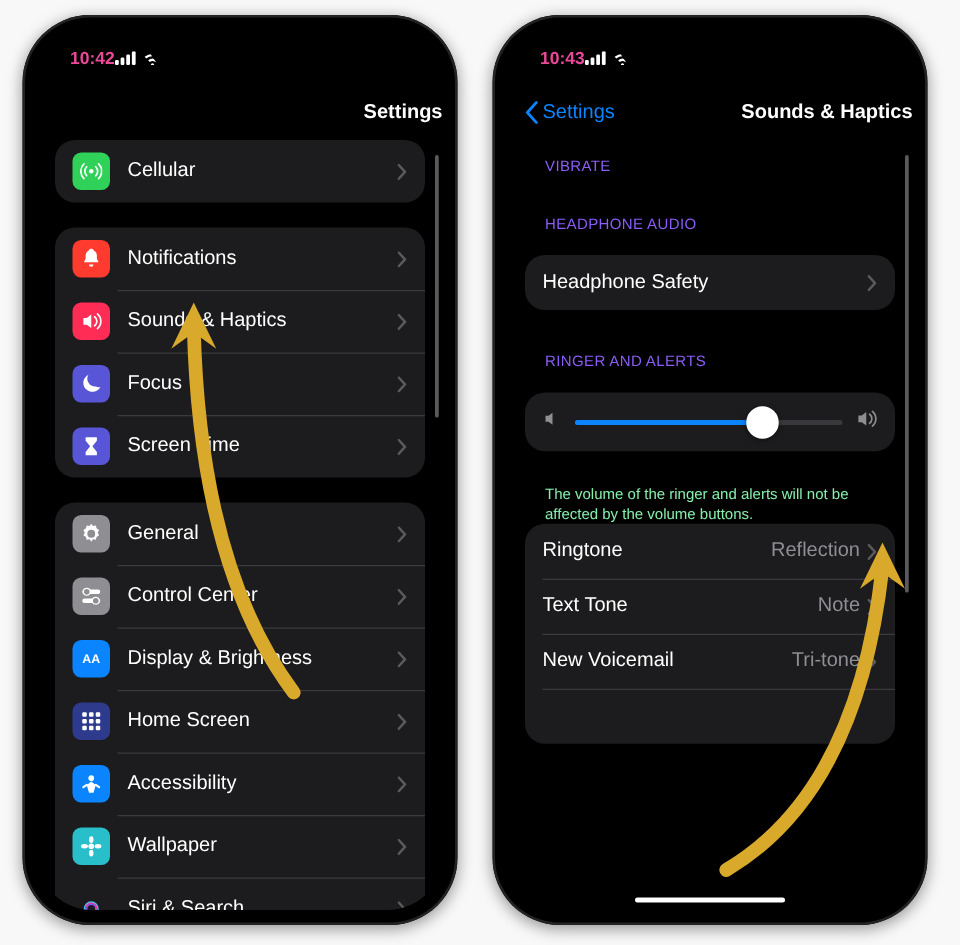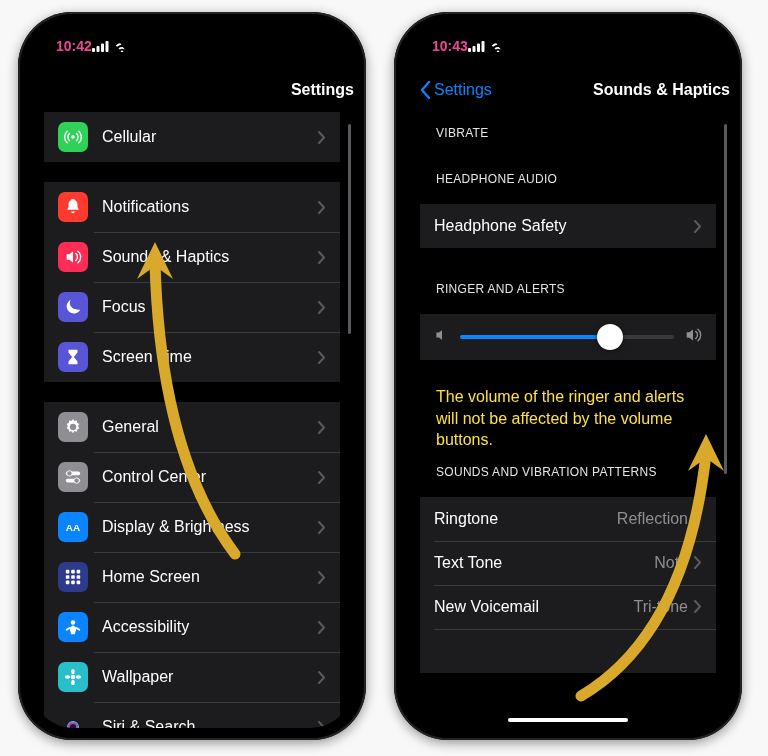--- a/index.html
+++ b/index.html
@@ -10,38 +10,38 @@
 .notch{position:absolute;top:0;left:50%;transform:translateX(-50%);width:146px;height:30px;background:#000;border-radius:0 0 18px 18px;z-index:50}
 .statusbar{height:44px;display:flex;justify-content:flex-start;align-items:center;padding:0 26px;color:#ec4899;font-size:14px;font-weight:600}
 .sb-right{display:flex;gap:5px;align-items:center}
 .nav{height:44px;display:flex;align-items:center;justify-content:flex-end;position:relative;color:#fff}
 .nav-title{font-size:16px;font-weight:600}
 .nav-back{position:absolute;left:14px;color:#0a84ff;font-size:16px;display:flex;align-items:center;gap:3px}
 .nav-back svg{height:18px}
 .content{height:calc(100% - 88px);overflow:hidden;padding:0 0 0 0;position:relative}
 .scroll-track{position:absolute;right:3px;top:10px;bottom:10px;width:3px}
 .scroll-thumb{position:absolute;width:3px;background:#5a5a5c;border-radius:2px}
-.section-hdr{color:#e5e5e5;font-size:12px;text-transform:uppercase;padding:14px 30px 18px;letter-spacing:.3px}
-.group{background:#1c1c1e;margin:0 14px 20px;border-radius:0;overflow:hidden}
+.section-hdr{color:#8b5cf6;font-size:12px;text-transform:uppercase;padding:14px 30px 18px;letter-spacing:.3px}
+.group{background:#1c1c1e;margin:0 14px 20px;border-radius:16px;overflow:hidden}
 .row{display:flex;align-items:center;padding:10px 14px;min-height:44px;color:#fff;font-size:16px;position:relative}
 .row+.row::before{content:'';position:absolute;top:0;left:50px;right:0;height:.5px;background:#3a3a3c}
 .row.noicon+.row.noicon::before{left:14px}
 .icon{width:30px;height:30px;border-radius:7px;margin-right:14px;display:flex;align-items:center;justify-content:center;flex:0 0 30px}
 .label{flex:1}
 .value{color:#8e8e93;font-size:16px;margin-right:6px}
 .chev{color:#5a5a5c}
 .toggle{width:50px;height:30px;border-radius:15px;position:relative;flex:0 0 50px}
 .toggle .knob{position:absolute;width:26px;height:26px;background:#fff;border-radius:50%;top:2px;box-shadow:0 1px 3px rgba(0,0,0,.4)}
 .toggle.on{background:#30d158}.toggle.on .knob{right:2px}
 .toggle.off{background:#39393d}.toggle.off .knob{right:2px;left:auto}
 .slider-row{padding:12px 14px;display:flex;align-items:center;gap:10px}
 .slider{flex:1;height:4px;background:#39393d;border-radius:2px;position:relative}
 .slider-fill{position:absolute;left:0;top:0;bottom:0;background:#0a84ff;border-radius:2px}
 .slider-knob{position:absolute;width:26px;height:26px;background:#fff;border-radius:50%;top:50%;transform:translate(-50%,-50%);box-shadow:0 1px 4px rgba(0,0,0,.5)}
-.footer-text{color:#fde047;font-size:16px;padding:6px 30px 0;line-height:1.35}
+.footer-text{color:#86efac;font-size:12px;padding:6px 30px 0;line-height:1.35}
 .home-ind{position:absolute;bottom:6px;left:50%;transform:translateX(-50%);width:120px;height:4px;background:#fff;border-radius:3px}
 .arrow{position:absolute;pointer-events:none;z-index:40}
 .icon svg{width:18px;height:18px}
 .spk{color:#8e8e93}
 </style>
 </head>
 <body>
 
 <div class="stage">
 
@@ -299,21 +299,20 @@
                 <div class="slider-fill" style="width:70%"></div>
                 <div class="slider-knob" style="left:70%"></div>
               </div>
               <span class="spk"><svg width="18" height="18" viewBox="0 0 20 20" fill="#8e8e93">
                   <path d="M3 7v6h3l4 3V4L6 7z"></path>
                   <path d="M13 6a5 5 0 010 8M15.5 3.5a8.5 8.5 0 010 13" stroke="#8e8e93" stroke-width="1.5" fill="none" stroke-linecap="round"></path>
                 </svg></span>
             </div>
           </div>
           <div class="footer-text">The volume of the ringer and alerts will not be affected by the volume buttons.</div>
-          <div class="section-hdr">SOUNDS AND VIBRATION PATTERNS</div>
           <div class="group">
             <div class="row noicon">
               <span class="label">Ringtone</span>
               <span class="value">Reflection</span>
               <svg class="chev" width="8" height="13">
                 <path d="M1 1l5 5.5L1 12" stroke="#5a5a5c" stroke-width="2" fill="none" stroke-linecap="round" stroke-linejoin="round"></path>
               </svg>
             </div>
             <div class="row noicon">
               <span class="label">Text Tone</span>

